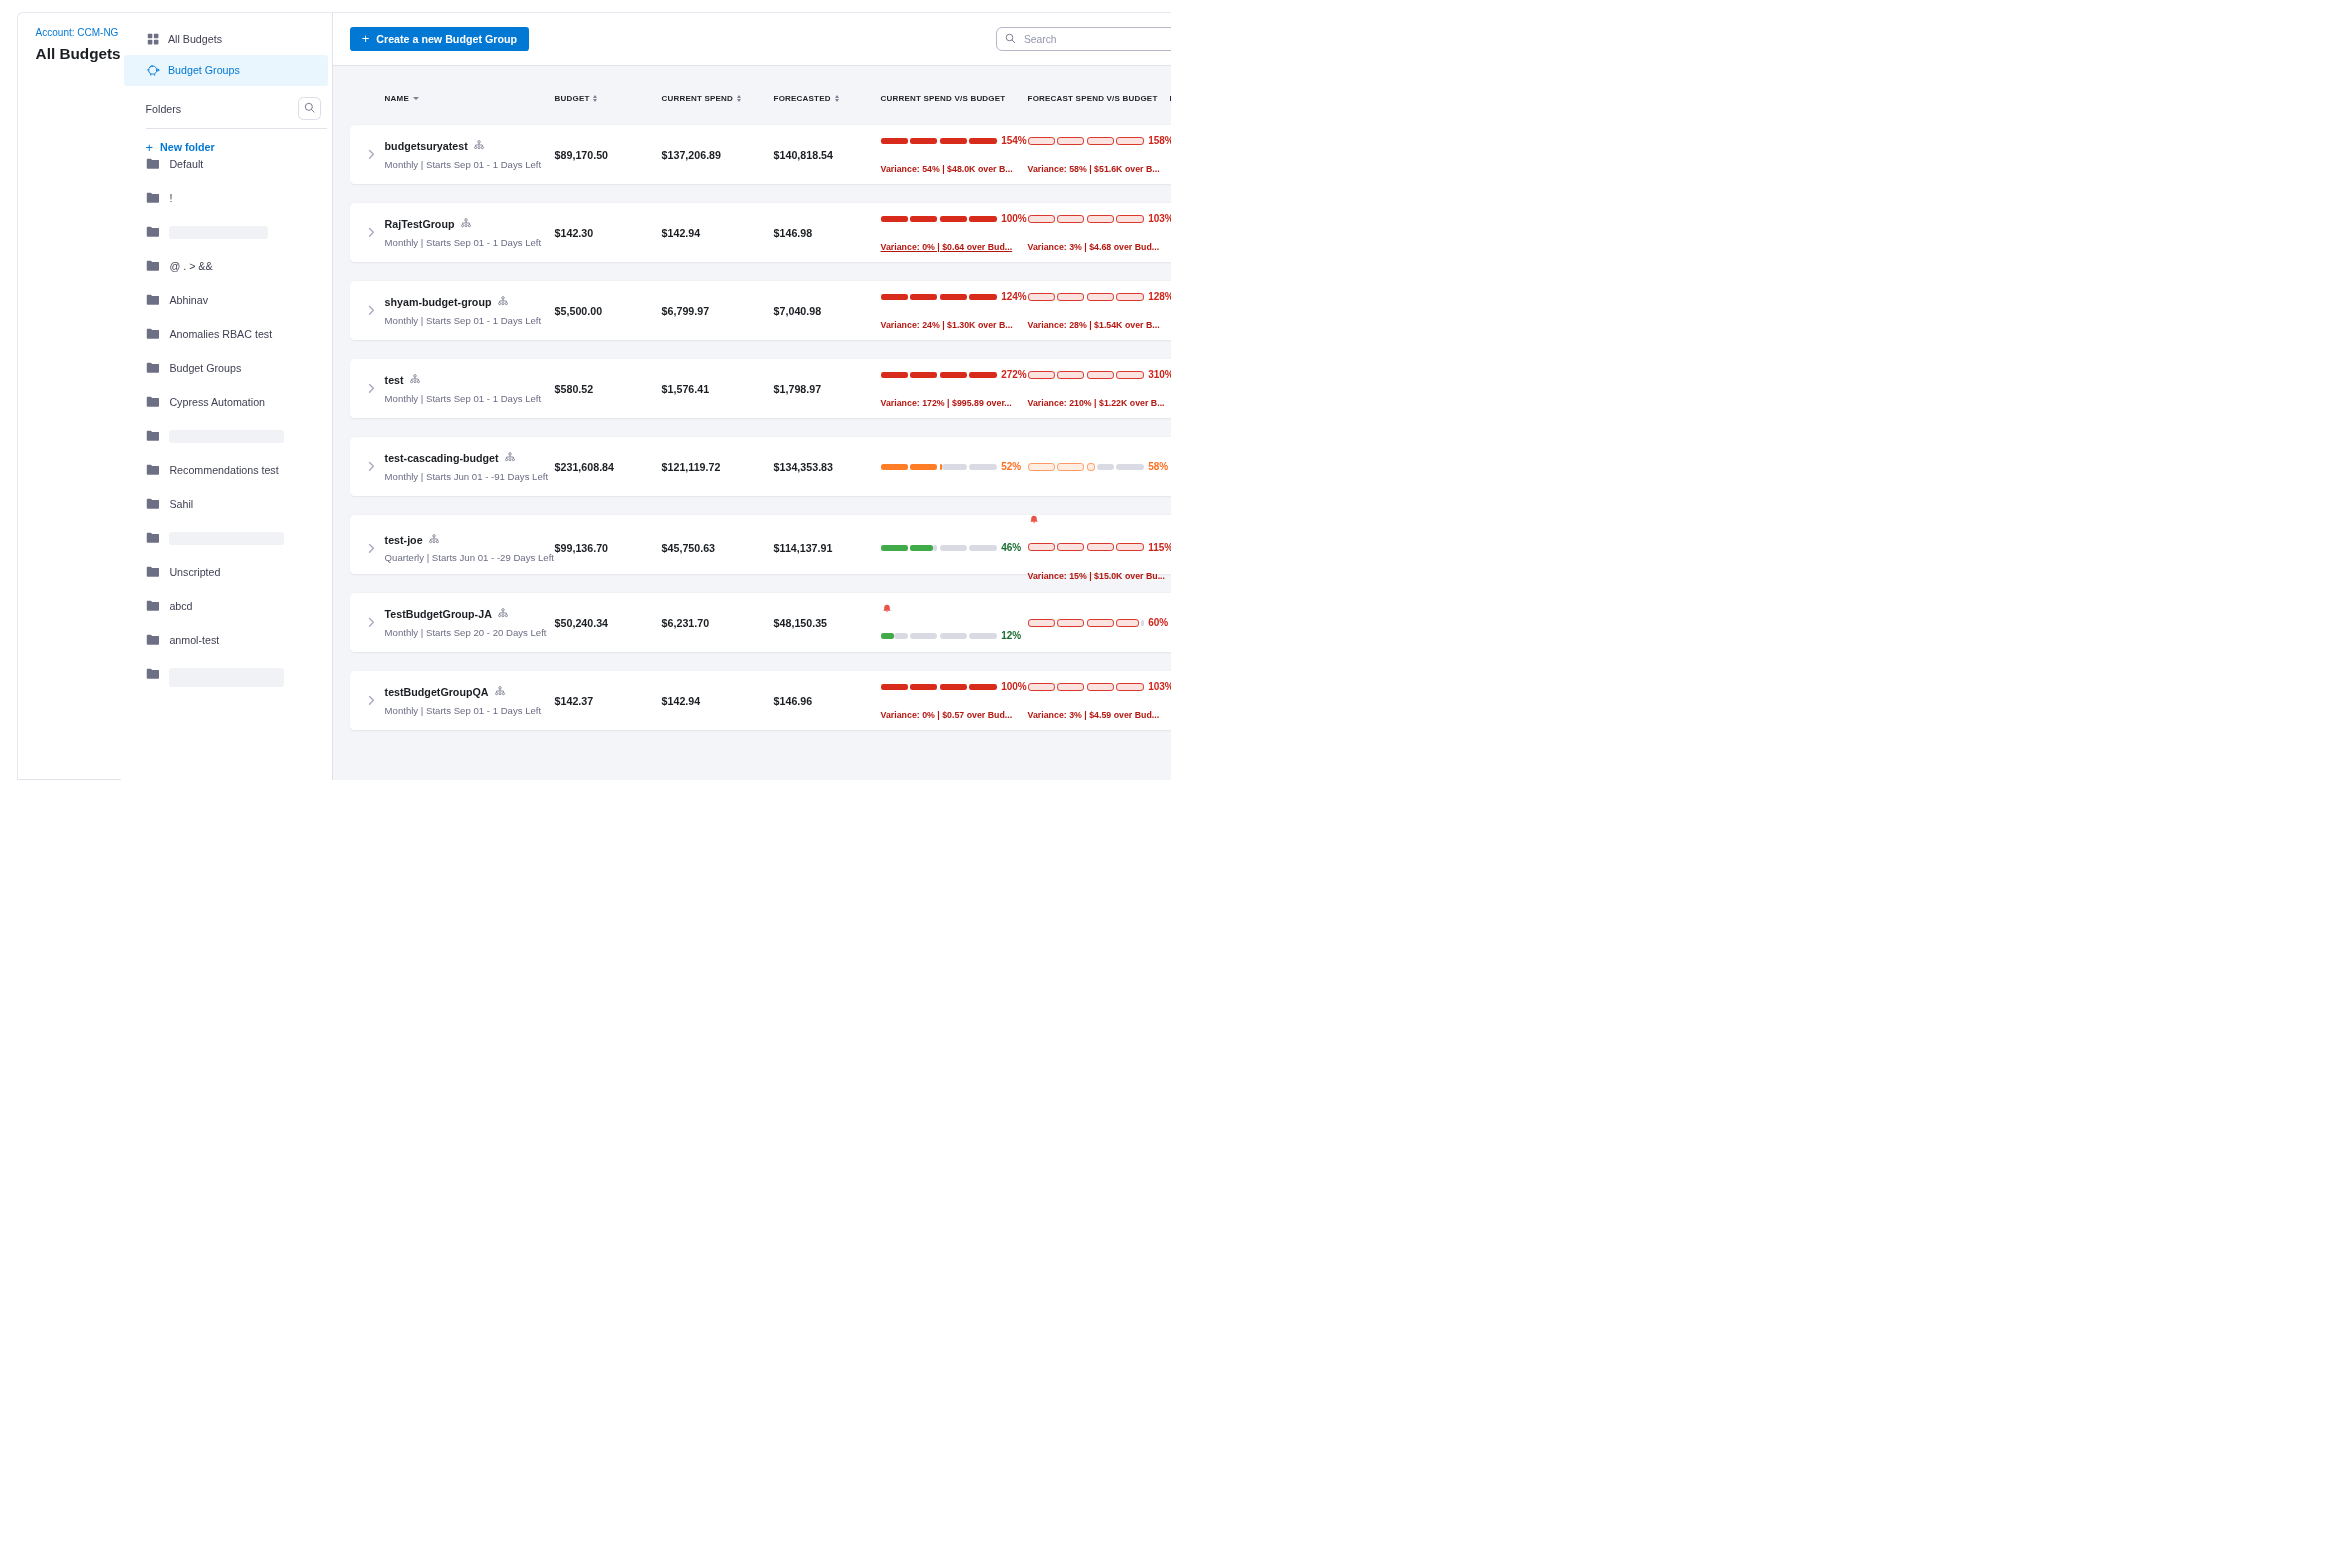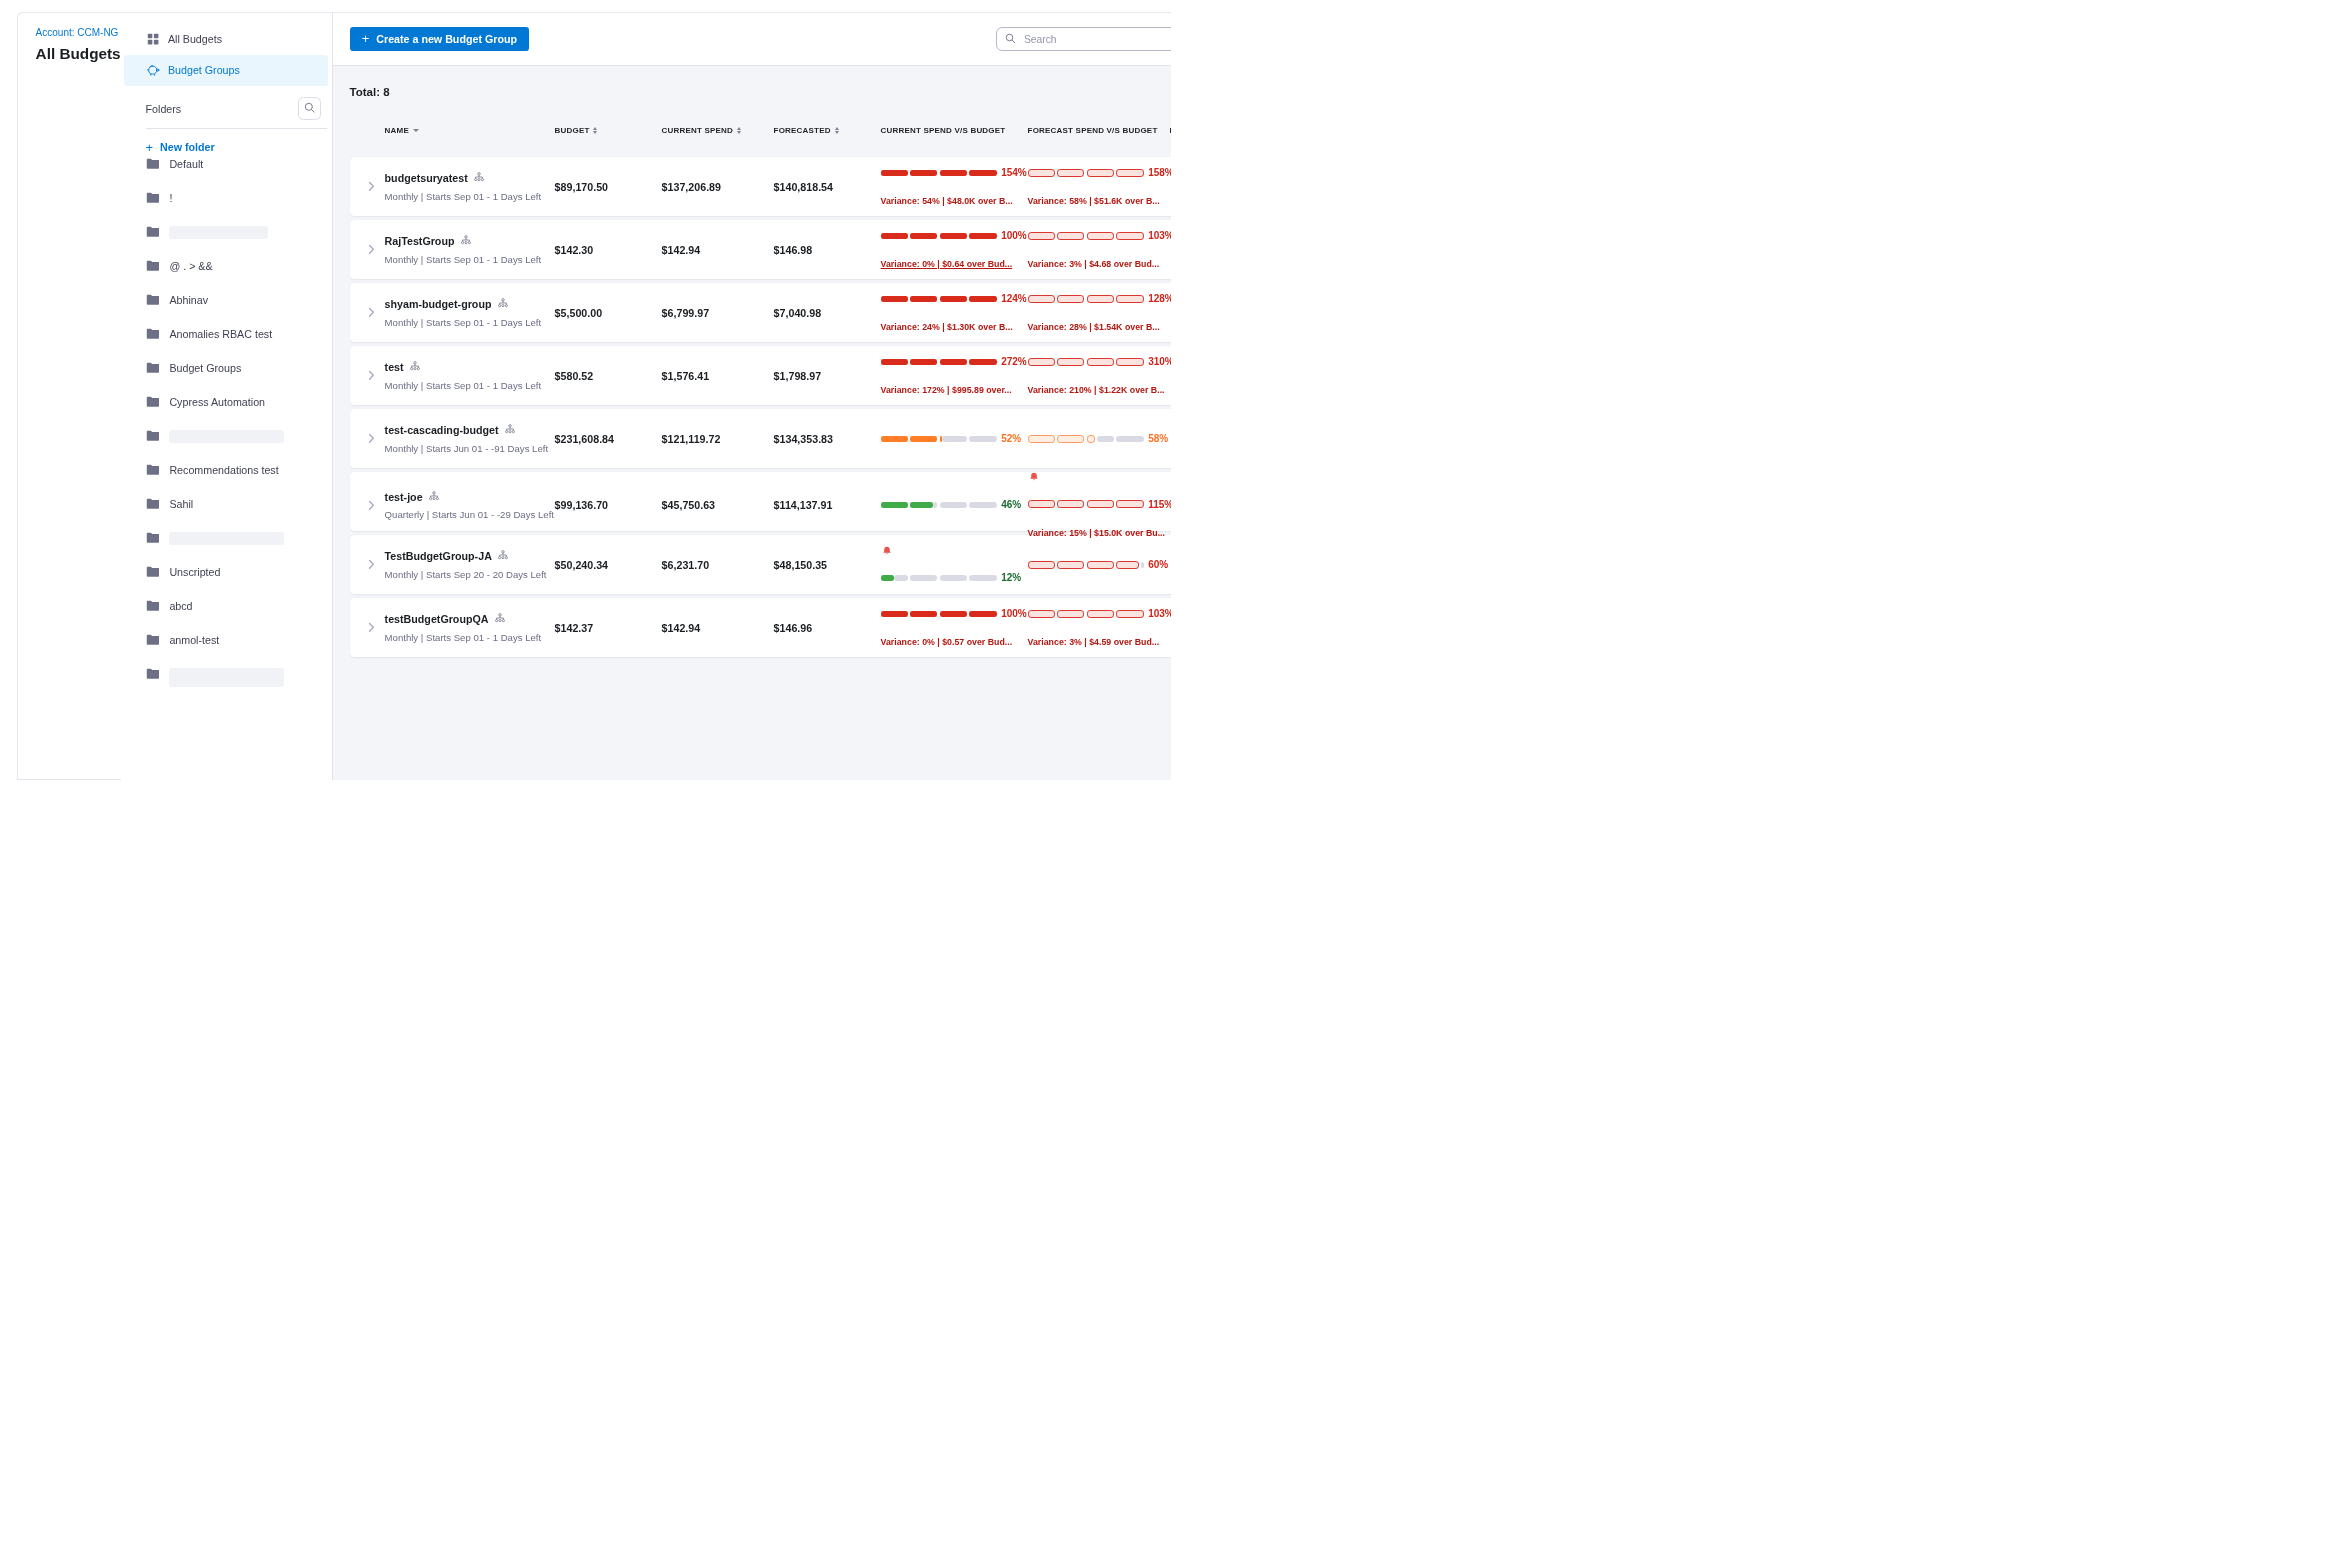--- a/index.html
+++ b/index.html
@@ -48,21 +48,21 @@
   .total{padding-top:20px;font-size:11.5px;font-weight:700;color:#1b1f23}
   
   .grid{display:grid;grid-template-columns:35px 170px 107px 112px 107px 147px 142px 34px 1fr;align-items:center}
   .thead{margin-top:28px;font-size:8px;font-weight:700;color:#1f2126;letter-spacing:0.2px}
   .th{display:flex;align-items:center;gap:3.8px;white-space:nowrap}
   .tri-down{width:0;height:0;border-left:3.1px solid transparent;border-right:3.1px solid transparent;border-top:3.8px solid #7d7f96}
   .sort-both{display:flex;flex-direction:column;gap:1.5px}
   .tri-up-s{width:0;height:0;border-left:2.7px solid transparent;border-right:2.7px solid transparent;border-bottom:3.1px solid #7d7f96}
   .tri-dn-s{width:0;height:0;border-left:2.7px solid transparent;border-right:2.7px solid transparent;border-top:3.1px solid #7d7f96}
   .rows{margin-top:22px}
-  .row-card{background:#fff;border-radius:4.6px;height:59px;margin-bottom:4px;
+  .row-card{background:#fff;border-radius:4.6px;height:59px;margin-bottom:19px;
             box-shadow:0 0.8px 1.5px rgba(30,32,40,.07);cursor:pointer}
   .cell-chevron{display:flex;justify-content:center;padding-left:9.2px}
   .name-line{display:flex;align-items:center;gap:6.1px;white-space:nowrap}
   .nm{font-size:10.7px;font-weight:700;color:#1b1f23}
   .detail{margin-top:5.4px;font-size:9.6px;color:var(--gray);white-space:nowrap}
   .money{font-size:10.7px;font-weight:700;color:#1b1f23;white-space:nowrap}
   
   .cell-bar{overflow:visible}
   .bar-stack{display:flex;flex-direction:column;justify-content:flex-end;gap:18px;align-items:flex-start}
   .bar-row{display:flex;align-items:center;gap:4.6px}
@@ -278,21 +278,20 @@
           <span>
             <svg width="10.7" height="10.7" viewBox="0 0 14 14" fill="none" stroke="#6d6f84" stroke-width="1.2">
                 <circle cx="5.9" cy="5.9" r="4.3"></circle>
                 <path d="M9.2 9.2L13 13"></path>
               </svg>
           </span>
           <input placeholder="Search" style="">
         </div>
       </div>
       <div class="panel">
-        <div class="total">Total: 8</div>
         <div class="thead grid" id="thead">
             <div></div>
             <div class="th">
               <span>NAME</span>
               <span class="tri-down"></span>
             </div>
             <div class="th">
               <span>BUDGET</span>
               <span class="sort-both">
                 <span class="tri-up-s"></span>

